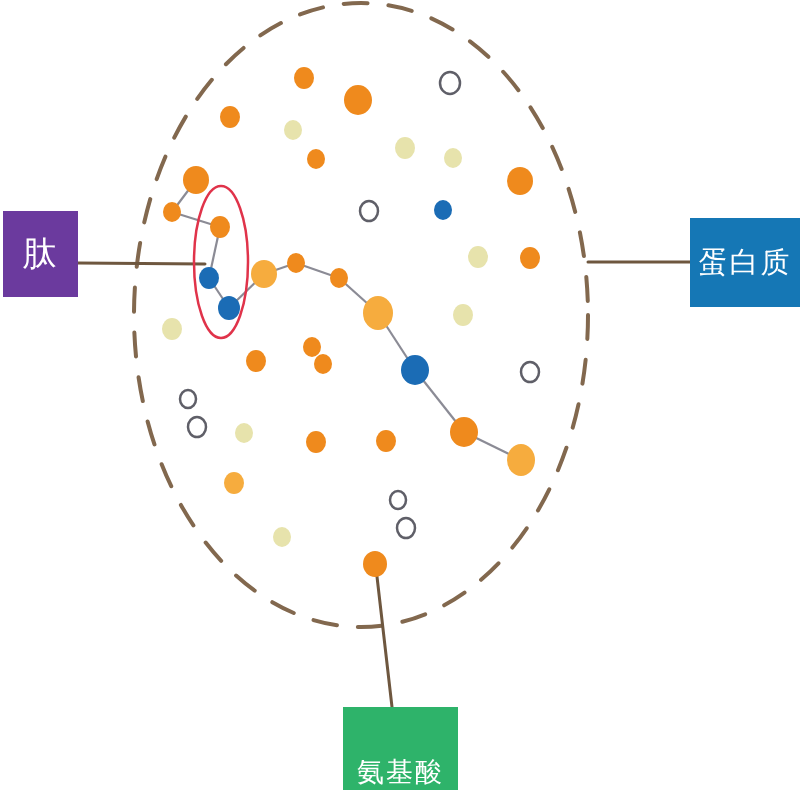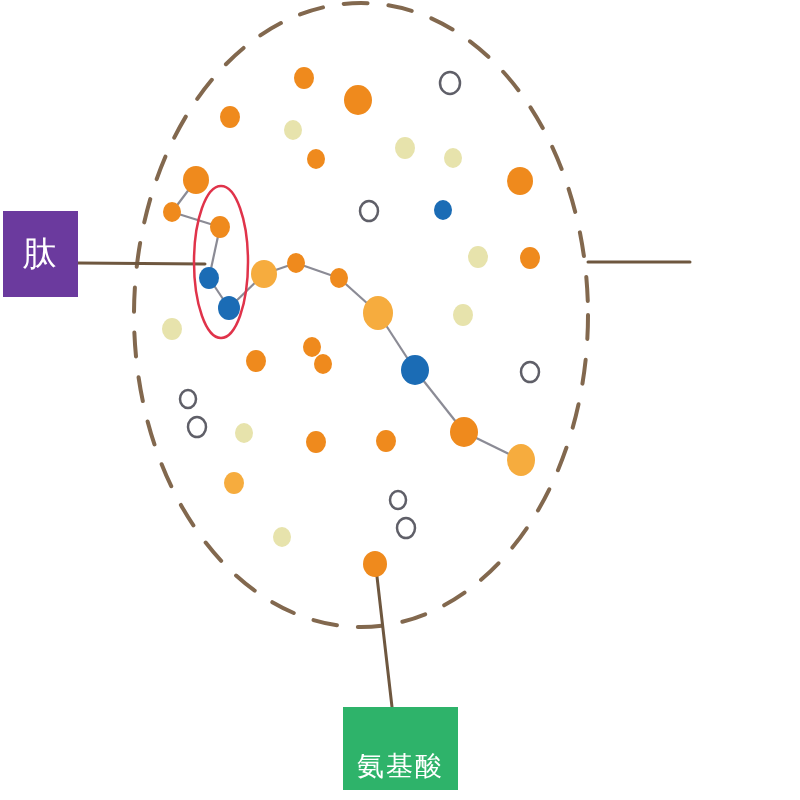--- a/index.html
+++ b/index.html
@@ -15,21 +15,21 @@
     position:absolute;
     display:flex;align-items:center;justify-content:center;
     color:#fff;
     font-family:"DejaVu Sans","Liberation Sans",sans-serif;
     font-weight:500;
     letter-spacing:2px;
     user-select:none;
   }
   .label-peptide{font-size:34px;}
   .label-protein{font-size:29px;}
-  .label-amino{font-size:27px;align-items:center;padding-top:34px;box-sizing:border-box;}
+  .label-amino{font-size:27px;align-items:flex-end;padding-top:34px;box-sizing:border-box;}
 </style>
 </head>
 <body>
 
 <div id="stage">
   <svg id="diagram" width="800" height="800" viewBox="0 0 800 800">
       <ellipse cx="361" cy="315" rx="227" ry="312" fill="none" stroke="#82684e" stroke-width="4" stroke-dasharray="24 21" stroke-linecap="round"></ellipse>
       <line x1="78" y1="263" x2="205" y2="264" stroke="#6e573f" stroke-width="3" stroke-linecap="round"></line>
       <line x1="690" y1="262" x2="588" y2="262" stroke="#6e573f" stroke-width="3" stroke-linecap="round"></line>
       <line x1="376" y1="568" x2="392" y2="707" stroke="#6e573f" stroke-width="3" stroke-linecap="round"></line>
@@ -85,17 +85,20 @@
       <ellipse cx="415" cy="370" rx="14" ry="15" fill="#1b6cb5"></ellipse>
       <ellipse cx="464" cy="432" rx="14" ry="15" fill="#ef8a1d"></ellipse>
       <ellipse cx="521" cy="460" rx="14" ry="16" fill="#f6ac3e"></ellipse>
       <ellipse cx="221" cy="262" rx="27" ry="76" fill="none" stroke="#e0334a" stroke-width="2.5"></ellipse>
     </svg>
 
   <div class="label-box label-peptide" id="label-peptide" style="left: 3px; top: 211px; width: 75px; height: 86px; background: rgb(107, 58, 158); color: rgb(255, 255, 255);">
     <span>肽</span>
   </div>
 
+  <div class="label-box label-protein" id="label-protein" style="left: 690px; top: 218px; width: 110px; height: 89px; background: rgb(21, 119, 181); color: rgb(255, 255, 255);">
+    <span>蛋白质</span>
+  </div>
 
   <div class="label-box label-amino" id="label-amino" style="left: 343px; top: 707px; width: 115px; height: 83px; background: rgb(46, 179, 106); color: rgb(255, 255, 255);">
     <span>氨基酸</span>
   </div>
 </div>
 
 </body></html>

